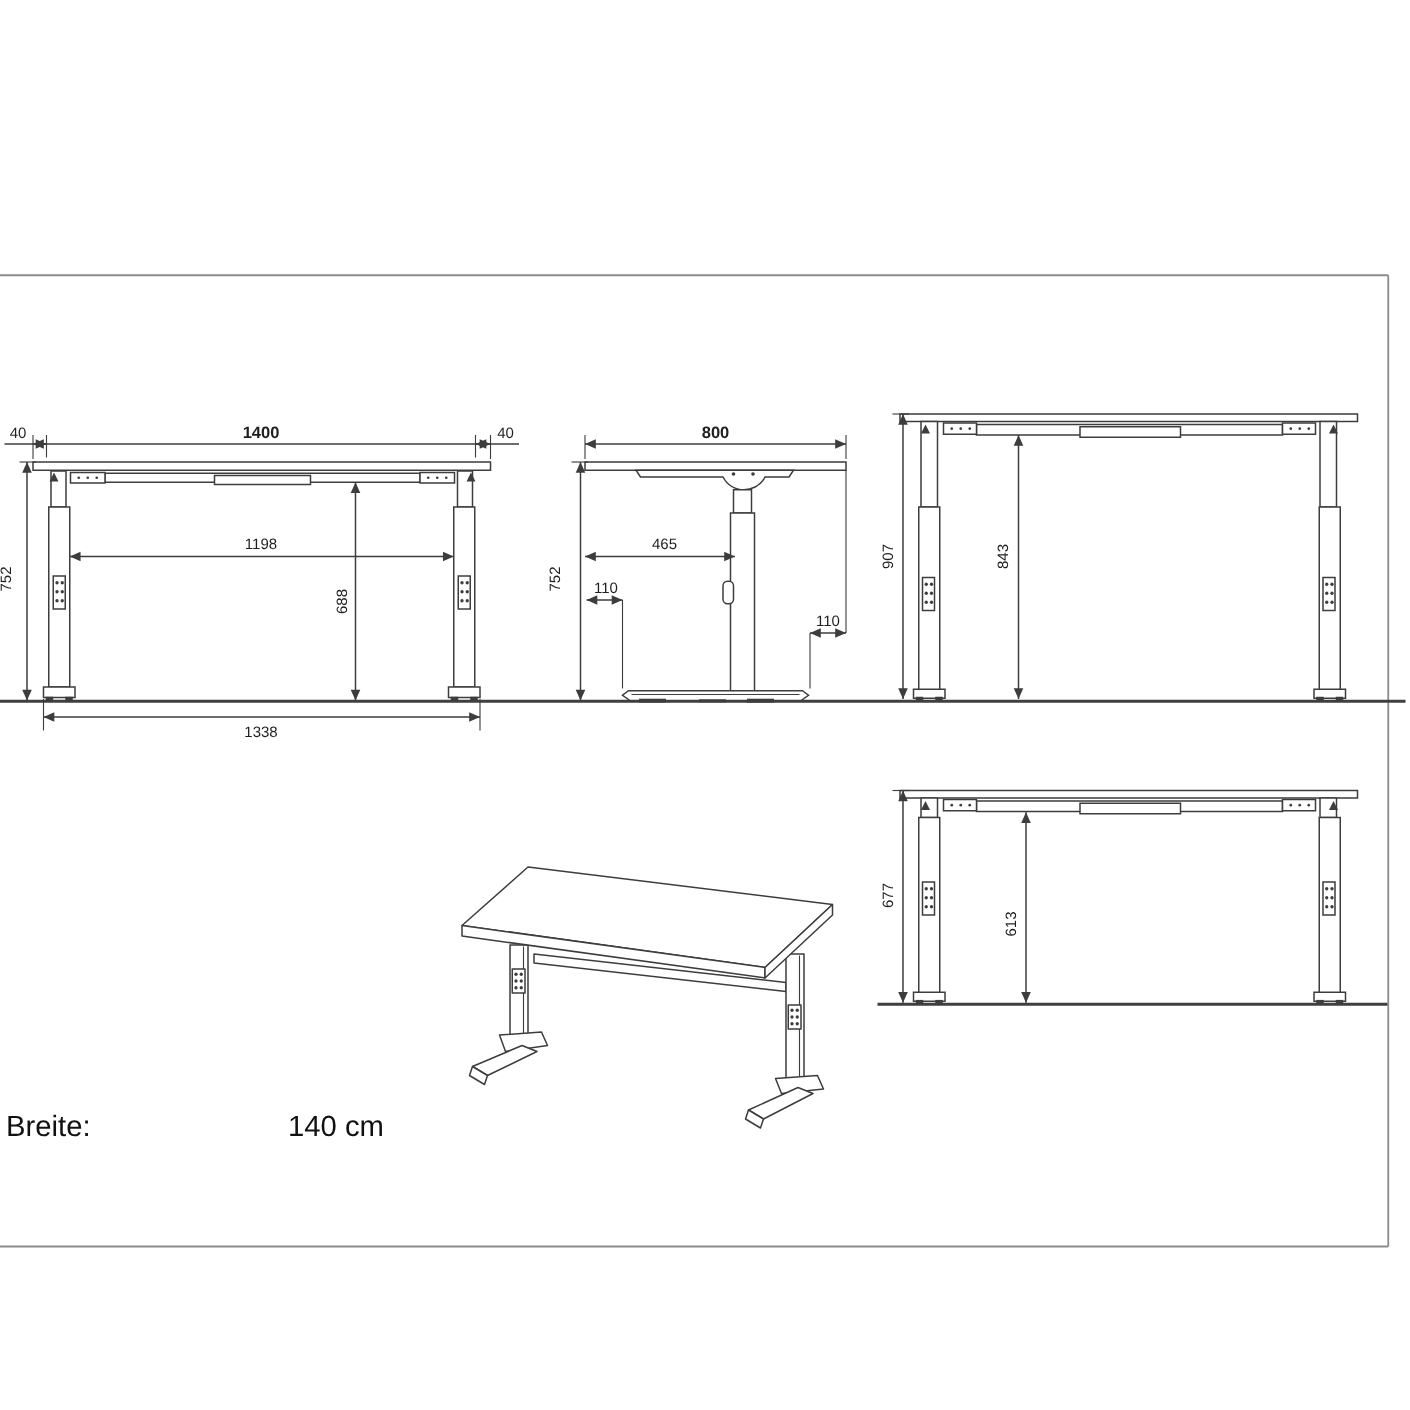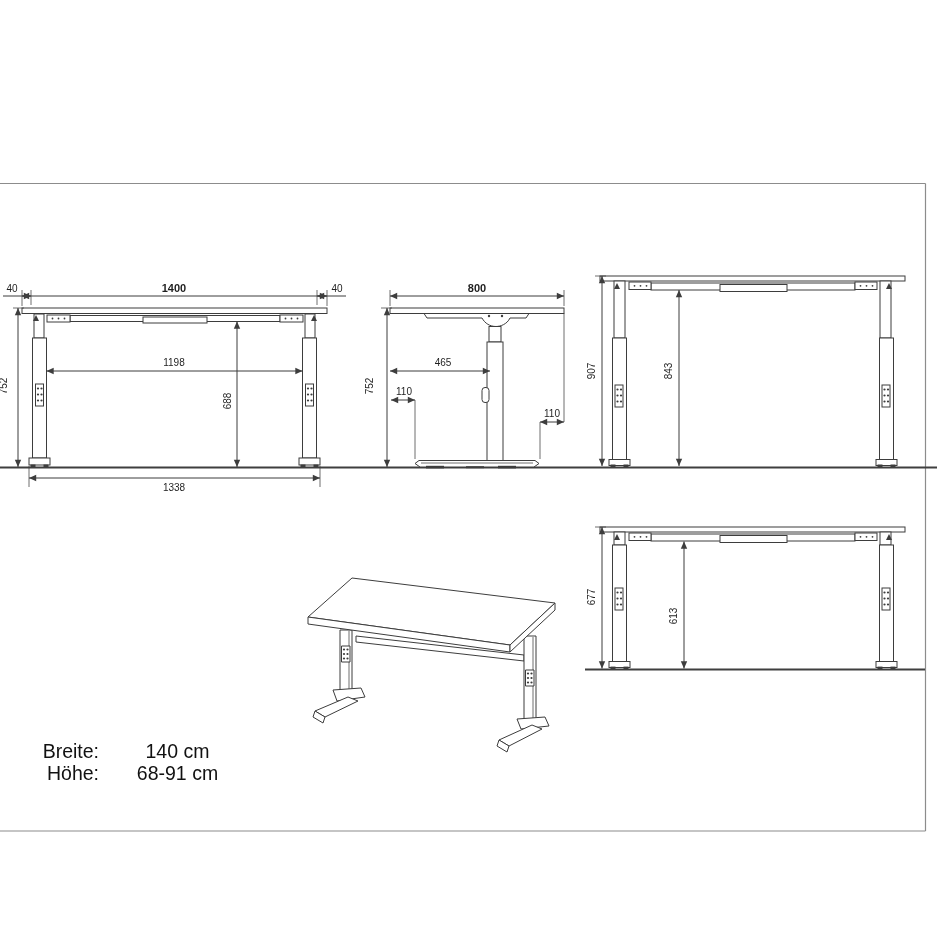--- a/index.html
+++ b/index.html
@@ -3,22 +3,22 @@
 <meta charset="utf-8">
 <style>
   html,body{margin:0;padding:0;background:#fff;}
   body{width:940px;height:940px;position:relative;font-family:"Liberation Sans",sans-serif;overflow:hidden;}
   .sheet{position:absolute;left:0;top:0;width:940px;height:940px;}
   svg{display:block;}
   svg text{fill:#1f1f1f;font-family:"Liberation Sans",sans-serif;font-size:10px;}
   svg text.big{font-size:11px;font-weight:bold;}
   .specs{position:absolute;left:4px;top:741px;width:252px;color:#111;}
   .spec-row{display:flex;line-height:21.5px;font-size:19.5px;}
-  .spec-label{width:95px;text-align:right;}
-  .spec-value{flex:1;text-align:center;}
+  .spec-label{width:95px;text-align:left;}
+  .spec-value{flex:1;text-align:right;}
 </style>
 </head>
 <body>
 
 <div class="sheet">
 <svg width="940" height="940" viewBox="0 0 940 940">
   <defs>
     <marker id="ah" viewBox="0 0 10 10" refX="9" refY="5" markerUnits="userSpaceOnUse" markerWidth="9" markerHeight="8" orient="auto-start-reverse">
       <path d="M0,1 L9,5 L0,9 Z" fill="#3d3d3d"></path>
     </marker>
@@ -308,18 +308,14 @@
     <path d="M308,617 L510,645 L510,652 L308,624 Z" fill="#fff"></path>
     <path d="M510,645 L555,603 L555,610 L510,652 Z" fill="#fff"></path>
   </g>
 </svg>
 
 <div class="specs">
   <div class="spec-row">
     <span class="spec-label">Breite:</span>
     <span class="spec-value">140 cm</span>
   </div>
-  <div class="spec-row">
-    <span class="spec-label">Höhe:</span>
-    <span class="spec-value">68-91 cm</span>
-  </div>
 </div>
 </div>
 
 </body></html>

